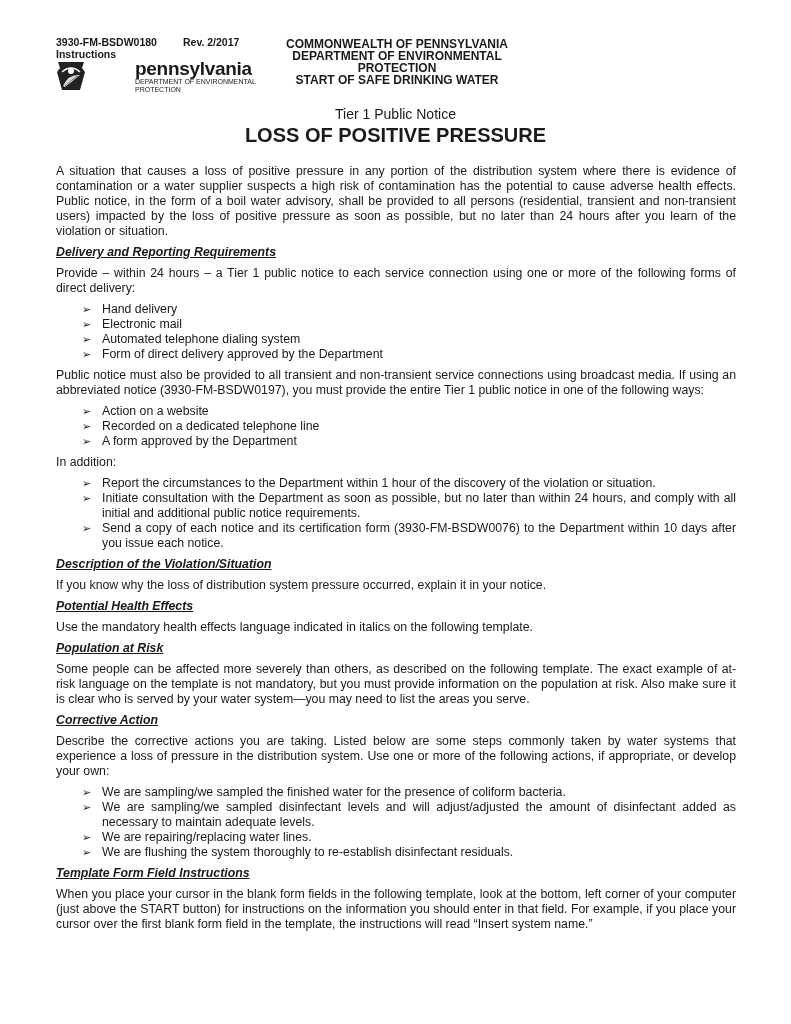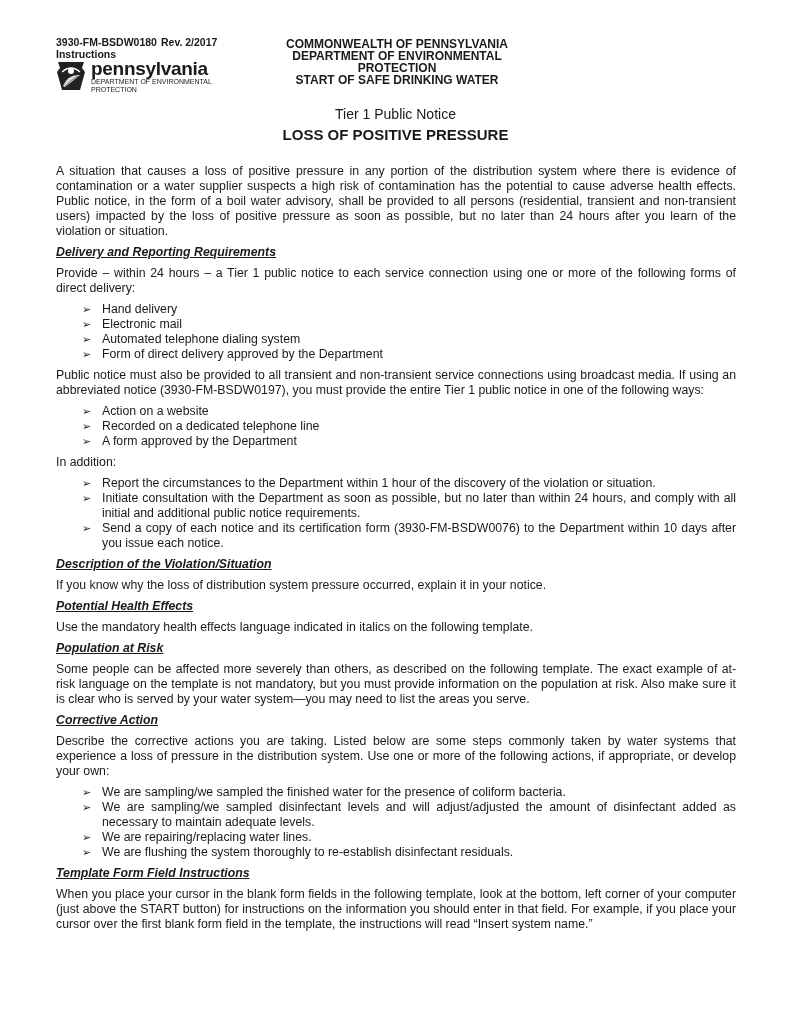--- a/index.html
+++ b/index.html
@@ -1,30 +1,30 @@
 <!DOCTYPE html>
 <html><head>
 <meta charset="utf-8">
 <style>
   html, body { margin: 0; padding: 0; background: #ffffff; }
   body {
     width: 791px; height: 1024px; position: relative; overflow: hidden;
     font-family: "Liberation Sans", sans-serif; color: #1a1a1a;
   }
   .hdr-left { position: absolute; left: 56px; top: 36px; font-size: 10.5px; font-weight: bold; line-height: 12px; }
-  .hdr-left .rev { margin-left: 4px; }
+  .hdr-left .rev { margin-left: 26px; }
   .hdr-right { position: absolute; left: 262px; top: 38px; width: 270px; text-align: center; font-size: 12px; font-weight: bold; line-height: 12px; }
-  .logo { position: absolute; left: 56px; top: 60px; display: flex; align-items: flex-start; }
+  .logo { position: absolute; left: 56px; top: 60px; display: flex; align-items: flex-start; gap: 44px; }
   .logo svg { width: 30px; height: 32px; }
   .logo .lt { margin-left: 5px; }
   .logo .pa { font-size: 19px; font-weight: bold; line-height: 18px; letter-spacing: -0.3px; }
   .logo .dep { font-size: 7px; line-height: 8px; font-weight: normal; }
   .titles { position: absolute; left: 0; width: 791px; top: 106px; text-align: center; }
   .subtitle { font-size: 14px; line-height: 17px; }
-  .main-title { font-size: 15px; font-weight: bold; line-height: 22px; margin-top: 1px; }
+  .main-title { font-size: 20px; font-weight: bold; line-height: 22px; margin-top: 1px; }
   .content { position: absolute; left: 56px; top: 164px; width: 680px; font-size: 12.3px; line-height: 15px; }
   p { margin: 0 0 6px 0; text-align: justify; }
   h3 { font-size: 12.3px; font-weight: bold; text-decoration: underline; margin: 0 0 6px 0; line-height: 15px; font-style: italic; }
   ul { list-style: none; margin: 0 0 6px 0; padding: 0 0 0 26px; }
   ul li { position: relative; padding-left: 20px; text-align: justify; }
   ul li .bullet { position: absolute; left: 0; top: 0; font-size: 11px; }
   b { font-weight: normal; }
 </style>
 </head>
 <body>

